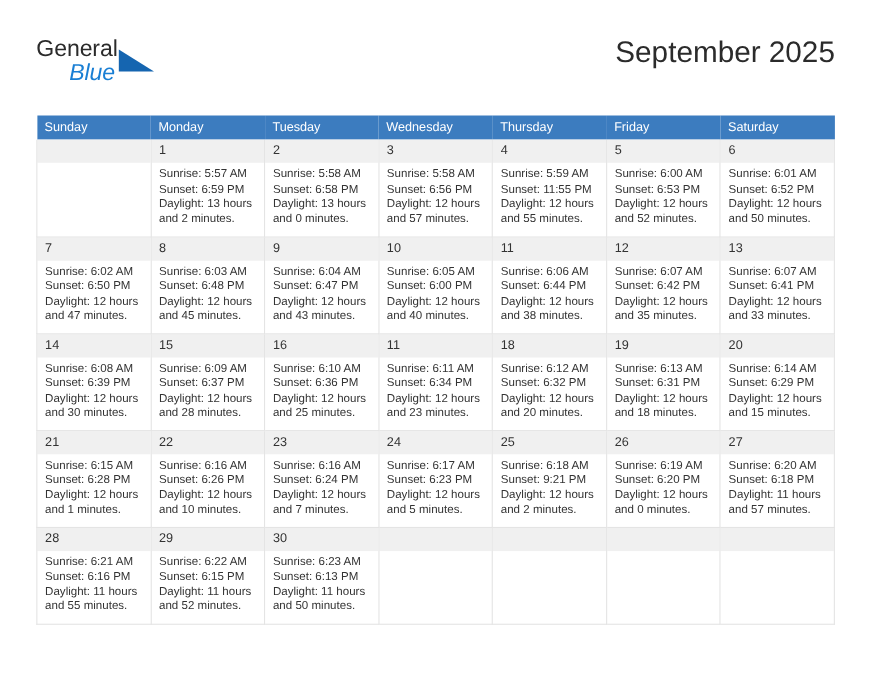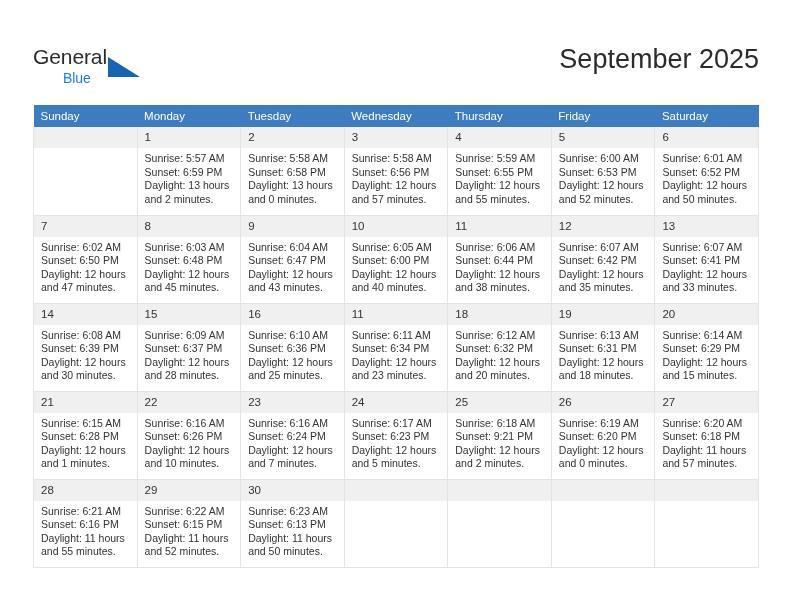--- a/index.html
+++ b/index.html
@@ -18,21 +18,21 @@
     position: relative;
     width: 792px;
     height: 612px;
     box-sizing: border-box;
   }
 
   
   .header {
     position: absolute;
     left: 0;
-    top: 12px;
+    top: 0;
     width: 792px;
     height: 105px;
     border-radius: 20px;
   }
   .logo {
     position: absolute;
     left: 33px;
     top: 32px;
     width: 135px;
     height: 50px;
@@ -44,25 +44,26 @@
     font-size: 21px;
     line-height: 25px;
     color: #2b2b2b;
     letter-spacing: -0.1px;
     font-family: "Liberation Sans", sans-serif;
   }
   .logo-blue {
     position: absolute;
     left: 30px;
     top: 22px;
-    font-size: 14px;
+    font-size: 21px;
     line-height: 25px;
     color: #1a7fd4;
     letter-spacing: -0.1px;
     font-family: "Liberation Sans", sans-serif;
+    font-style: italic;
   }
   .logo-triangle {
     position: absolute;
     left: 75px;
     top: 13px;
     width: 0;
     height: 0;
     border-left: 32px solid #1565b0;
     border-top: 20px solid transparent;
   }
@@ -208,21 +209,21 @@
               <div>Sunrise: 5:58 AM</div>
               <div>Sunset: 6:56 PM</div>
               <div>Daylight: 12 hours</div>
               <div>and 57 minutes.</div>
             </div>
           </td>
           <td class="day-cell">
             <div class="daynum">4</div>
             <div class="cellbody">
               <div>Sunrise: 5:59 AM</div>
-              <div>Sunset: 6:55 PM</div>
+              <div>Sunset: 11:55 PM</div>
               <div>Daylight: 12 hours</div>
               <div>and 55 minutes.</div>
             </div>
           </td>
           <td class="day-cell">
             <div class="daynum">5</div>
             <div class="cellbody">
               <div>Sunrise: 6:00 AM</div>
               <div>Sunset: 6:53 PM</div>
               <div>Daylight: 12 hours</div>

